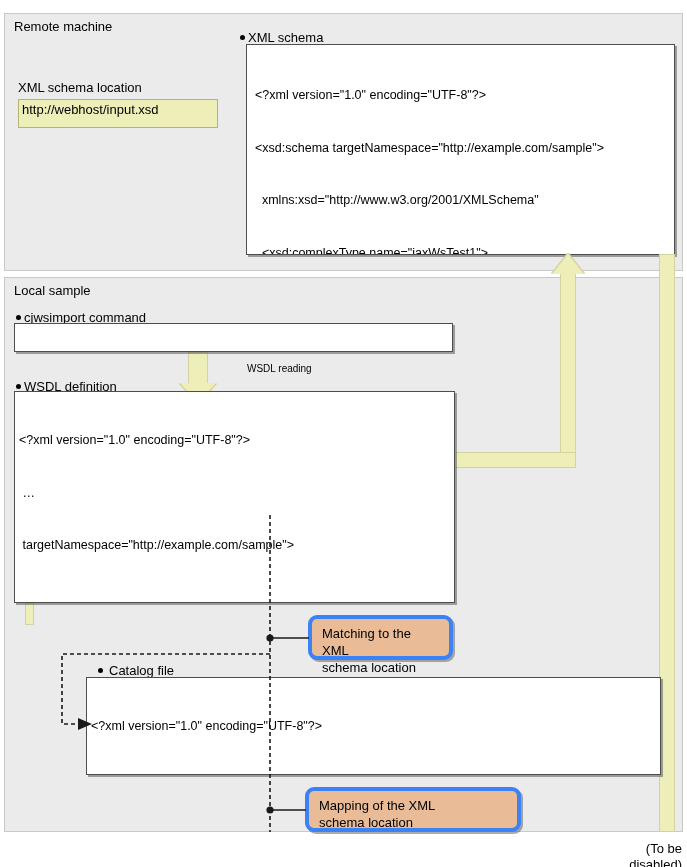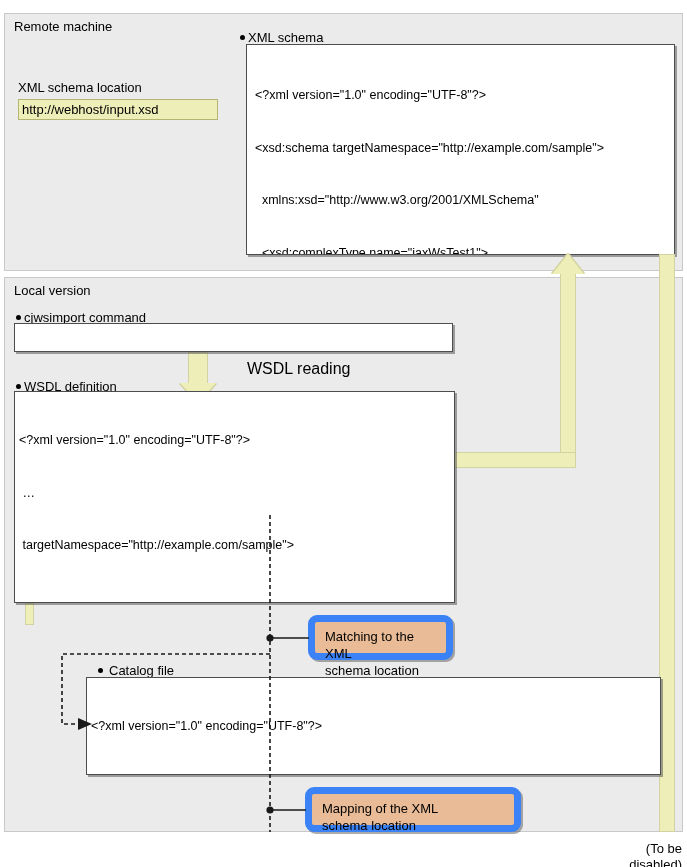--- a/index.html
+++ b/index.html
@@ -73,21 +73,21 @@
   .hl-box {
     position: absolute;
     background: #eeeeb8;
     border: 1px solid #b5b572;
     box-sizing: border-box;
     font-size: 13px;
     line-height: 16px;
     padding: 2px 3px 2px 3px;
     white-space: nowrap;
   }
-  #chip-xml-location { left: 18px; top: 90px; width: 200px; height: 21px; }
+  #chip-xml-location { left: 18px; top: 90px; width: 200px; height: 29px; }
 
   
   .codebox {
     position: absolute;
     background: #ffffff;
     border: 1px solid #4d4d4d;
     box-shadow: 2px 2px 0 rgba(90,90,90,0.55);
     box-sizing: border-box;
     font-size: 12.5px;
     line-height: 17.5px;
@@ -135,31 +135,31 @@
     border-top: 20px solid #eeeeb8;
     filter: drop-shadow(0 1px 0 #d2d2a2) drop-shadow(-1px 0 0 #d2d2a2) drop-shadow(1px 0 0 #d2d2a2);
   }
   #arrow-down-wsdl { left: 180px; top: 374px; }
 
   
   #bar-stub { left: 25px; top: 594px; width: 9px; height: 22px; }
 
   .caption {
     position: absolute;
-    font-size: 16px;
+    font-size: 10px;
     line-height: 16px;
     white-space: nowrap;
   }
   #cap-wsdl-reading { left: 247px; top: 352px; }
 
   
   .callout {
     position: absolute;
     background: #e9bc97;
-    border: 7px solid #3b82f6;
+    border: 4px solid #3b82f6;
     border-radius: 9px;
     box-shadow: 2px 2px 0 rgba(90,90,90,0.5);
     box-sizing: border-box;
     font-size: 13px;
     line-height: 17px;
     padding: 6px 10px;
     white-space: pre-line;
   }
   #callout-matching { left: 308px; top: 606px; width: 145px; height: 45px; }
   #callout-mapping  { left: 305px; top: 778px; width: 216px; height: 45px; }
@@ -173,21 +173,21 @@
 </style>
 </head>
 <body>
 
 <div id="stage">
 
   <div class="panel" id="panel-remote"></div>
   <div class="panel" id="panel-local"></div>
 
   <div class="panel-label" id="label-remote">Remote machine</div>
-  <div class="panel-label" id="label-local">Local version</div>
+  <div class="panel-label" id="label-local">Local sample</div>
 
   <div class="plain-text" id="txt-xml-loc-title">XML schema location</div>
   <div class="hl-box" id="chip-xml-location">http://webhost/input.xsd</div>
 
   <div class="bullet-label" id="lbl-xml-schema"><span class="dot"></span><span>XML schema</span></div>
 
   <div class="codebox" id="box-xml-schema">
     <span class="line">&lt;?xml version="1.0" encoding="UTF-8"?&gt;</span>
     <span class="line">&lt;xsd:schema targetNamespace="http://example.com/sample"&gt;</span>
     <span class="line">  xmlns:xsd="http://www.w3.org/2001/XMLSchema"</span>

